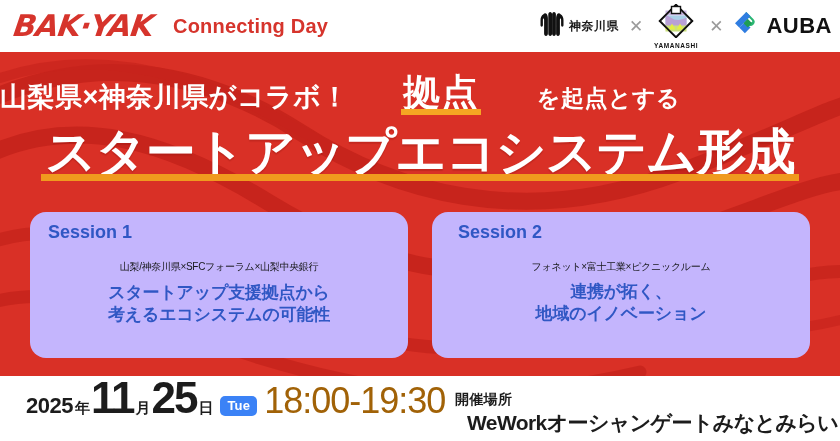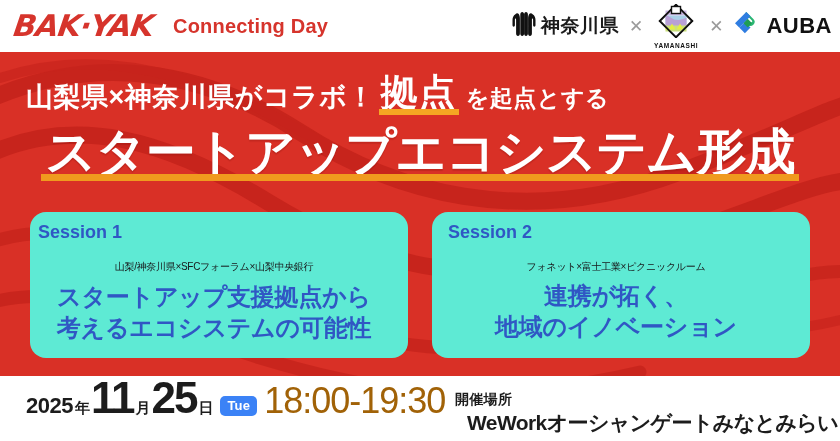--- a/index.html
+++ b/index.html
@@ -27,40 +27,40 @@
     font-size:20px;font-weight:bold;color:#d6342c;margin-left:20px;
     letter-spacing:.2px;line-height:1;
   }
   .logos{
     position:absolute;right:8px;top:0;height:52px;
     display:flex;align-items:center;gap:9px;
   }
   .logo-item{display:flex;align-items:center;}
   .kanagawa-mark{width:24px;height:26px;}
   .kanagawa-text{
-    font-size:19px;font-weight:bold;color:#1a1a1a;margin-left:5px;letter-spacing:.5px;
+    font-size:12px;font-weight:bold;color:#1a1a1a;margin-left:5px;letter-spacing:.5px;
   }
   .xmark{color:#9b9b9b;font-size:17px;font-weight:300;line-height:1;padding:0 1px;}
   .yamanashi{display:flex;flex-direction:column;align-items:center;}
   .yama-cap{font-size:6.5px;font-weight:bold;color:#111;letter-spacing:.6px;margin-top:0px;}
   .auba-text{
     font-size:22px;font-weight:bold;color:#111;letter-spacing:.5px;margin-left:5px;line-height:1;
   }
 
   
   .banner{
     position:absolute;left:0;top:52px;width:840px;height:324px;
     background:#d93026;overflow:hidden;
   }
   .banner-deco{position:absolute;left:0;top:0;width:840px;height:324px;opacity:1;}
 
   .sub-line{
     position:absolute;left:0;top:22px;width:680px;
     text-align:center;white-space:nowrap;
-    display:flex;align-items:flex-end;justify-content:flex-start;padding-left:26px;
+    display:flex;align-items:flex-end;justify-content:space-between;
   }
   .sub-a{
     font-size:27px;font-weight:bold;color:#ffffff;letter-spacing:.5px;line-height:1.1;
   }
   .kyoten-wrap{position:relative;display:inline-block;margin:0 6px;}
   .kyoten{
     font-size:37px;font-weight:bold;color:#ffffff;line-height:1;letter-spacing:1px;
     display:inline-block;padding-bottom:2px;
   }
   .kyoten-underline{
@@ -83,35 +83,35 @@
   .title-underline{
     position:absolute;left:0;right:0;bottom:0;height:7px;background:#f09a1e;
   }
 
   
   .cards{
     position:absolute;left:0;top:160px;width:840px;height:146px;
     display:flex;justify-content:center;gap:24px;
   }
   .card{
-    width:378px;height:146px;background:#5eead4;border-radius:16px;
-    box-sizing:border-box;padding:11px 14px 10px 4px;
+    width:378px;height:146px;background:#c4b5fd;border-radius:16px;
+    box-sizing:border-box;padding:11px 14px 10px 14px;
     display:flex;flex-direction:column;
   }
   .card-head{
     font-size:18px;font-weight:bold;color:#3057c4;letter-spacing:0px;line-height:1.1;
   }
   .card1 .card-head{text-align:left;margin-left:4px;}
   .card2 .card-head{text-align:left;margin-left:12px;}
   .card-orgs{
     font-size:10px;font-weight:normal;color:#17181a;line-height:1.2;
     margin-top:18px;letter-spacing:-.3px;text-align:center;white-space:nowrap;
   }
   .card-theme{
-    font-size:24px;font-weight:bold;color:#3057c4;line-height:1.28;
+    font-size:17px;font-weight:bold;color:#3057c4;line-height:1.28;
     margin-top:9px;text-align:center;letter-spacing:-.2px;
   }
   .card2 .card-theme{margin-top:8px;}
 
   
   .footer{
     position:absolute;left:0;top:376px;width:840px;height:65px;background:#ffffff;
     display:flex;align-items:center;
   }
   .date-block{

